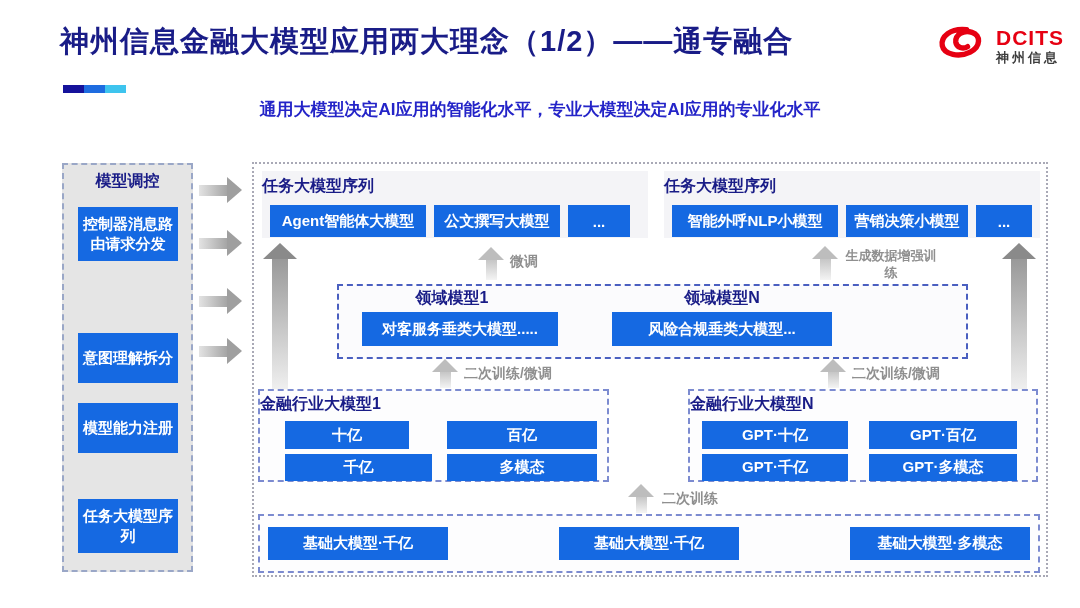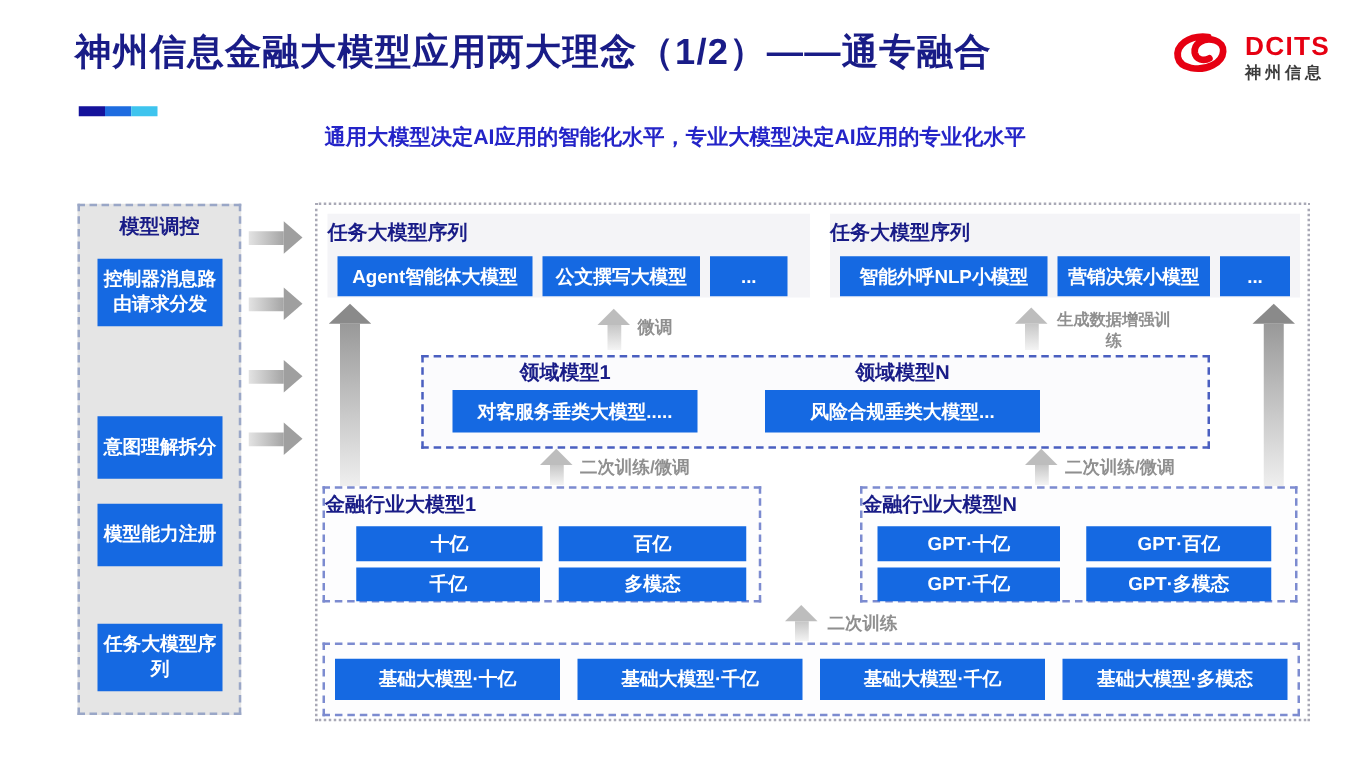--- a/index.html
+++ b/index.html
@@ -157,39 +157,38 @@
   <div class="arr-label" style="left:464px;top:365px;">二次训练/微调</div>
   <div class="arr-up" style="left:820px;top:359px;height:29px;">
       <span class="arr-up-head"></span>
       <span class="arr-up-body"></span>
     </div>
   <div class="arr-label" style="left:852px;top:365px;">二次训练/微调</div>
 
   <div class="ind-panel ip1">
     <div class="panel-title" style="top:3px;">金融行业大模型1</div>
   </div>
-  <div class="node" style="left:285px;top:421px;width:149px;height:28px;">十亿</div>
+  <div class="node" style="left:285px;top:421px;width:124px;height:28px;">十亿</div>
   <div class="node" style="left:447px;top:421px;width:150px;height:28px;">百亿</div>
   <div class="node" style="left:285px;top:454px;width:147px;height:27px;">千亿</div>
   <div class="node" style="left:447px;top:454px;width:150px;height:27px;">多模态</div>
 
   <div class="ind-panel ipn">
     <div class="panel-title" style="top:3px;">金融行业大模型N</div>
   </div>
   <div class="node" style="left:702px;top:421px;width:146px;height:28px;">GPT·十亿</div>
   <div class="node" style="left:869px;top:421px;width:148px;height:28px;">GPT·百亿</div>
   <div class="node" style="left:702px;top:454px;width:146px;height:27px;">GPT·千亿</div>
   <div class="node" style="left:869px;top:454px;width:148px;height:27px;">GPT·多模态</div>
 
   <div class="arr-up" style="left:628px;top:484px;height:29px;">
       <span class="arr-up-head"></span>
       <span class="arr-up-body"></span>
     </div>
   <div class="arr-label" style="left:662px;top:490px;">二次训练</div>
 
   <div class="base-panel">
-    <div class="node base-node">基础大模型·十亿</div>
     <div class="node base-node">基础大模型·千亿</div>
     <div class="node base-node">基础大模型·千亿</div>
     <div class="node base-node">基础大模型·多模态</div>
   </div>
 
 </div>
 
 </body></html>

